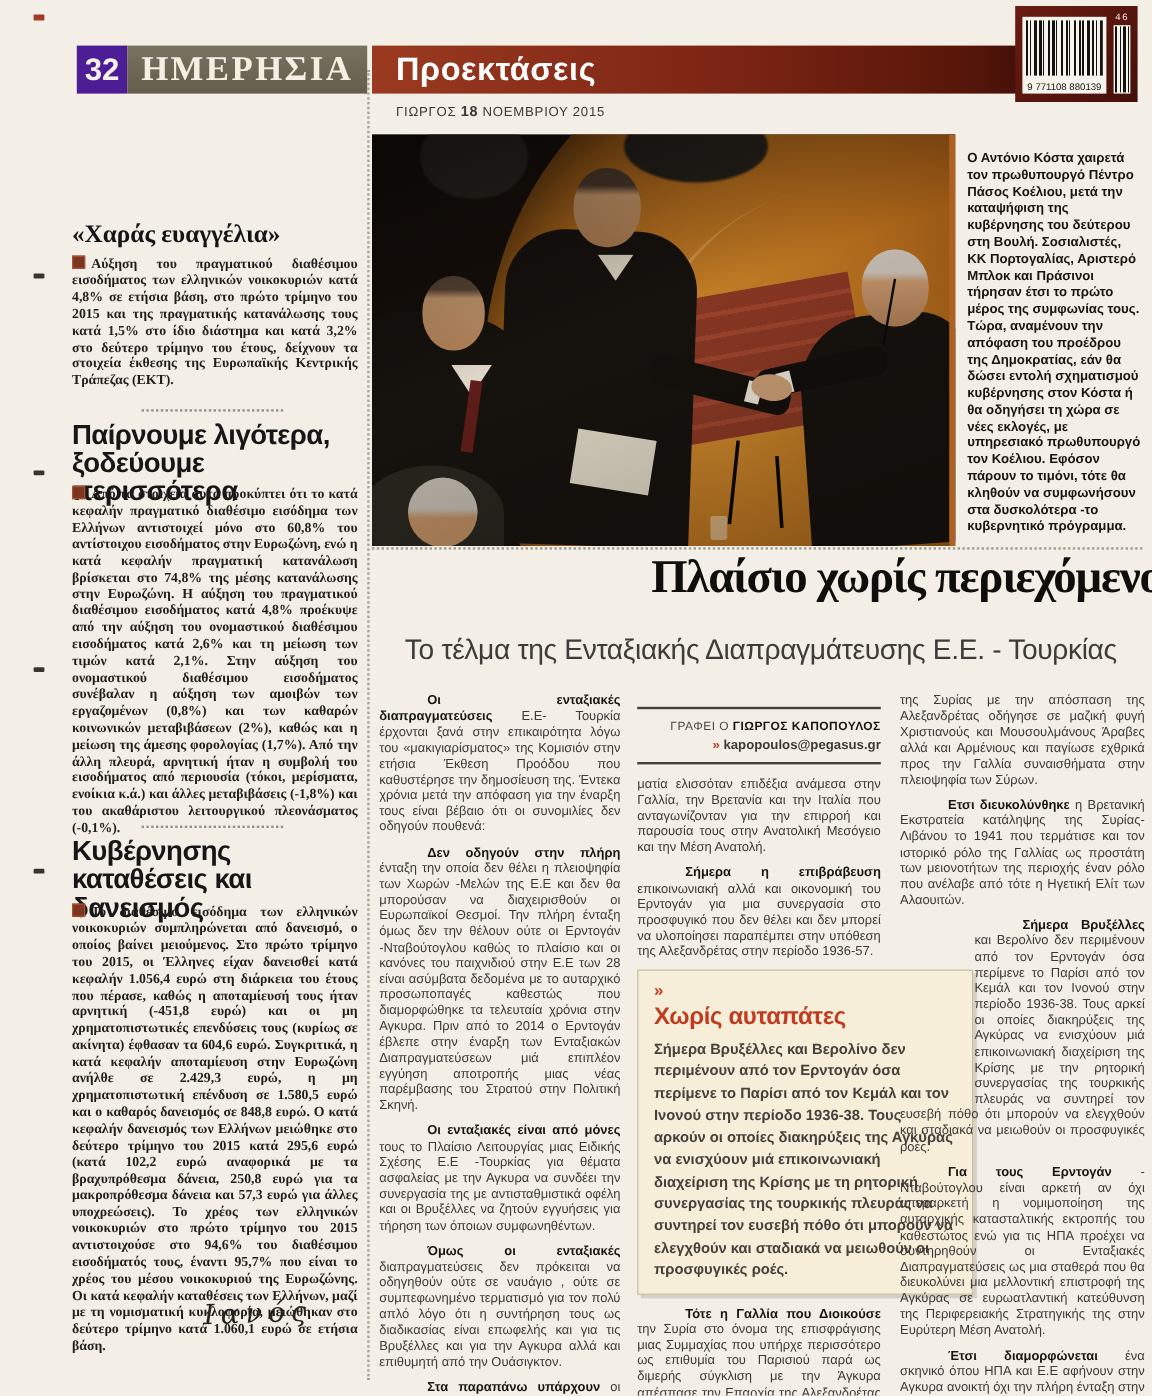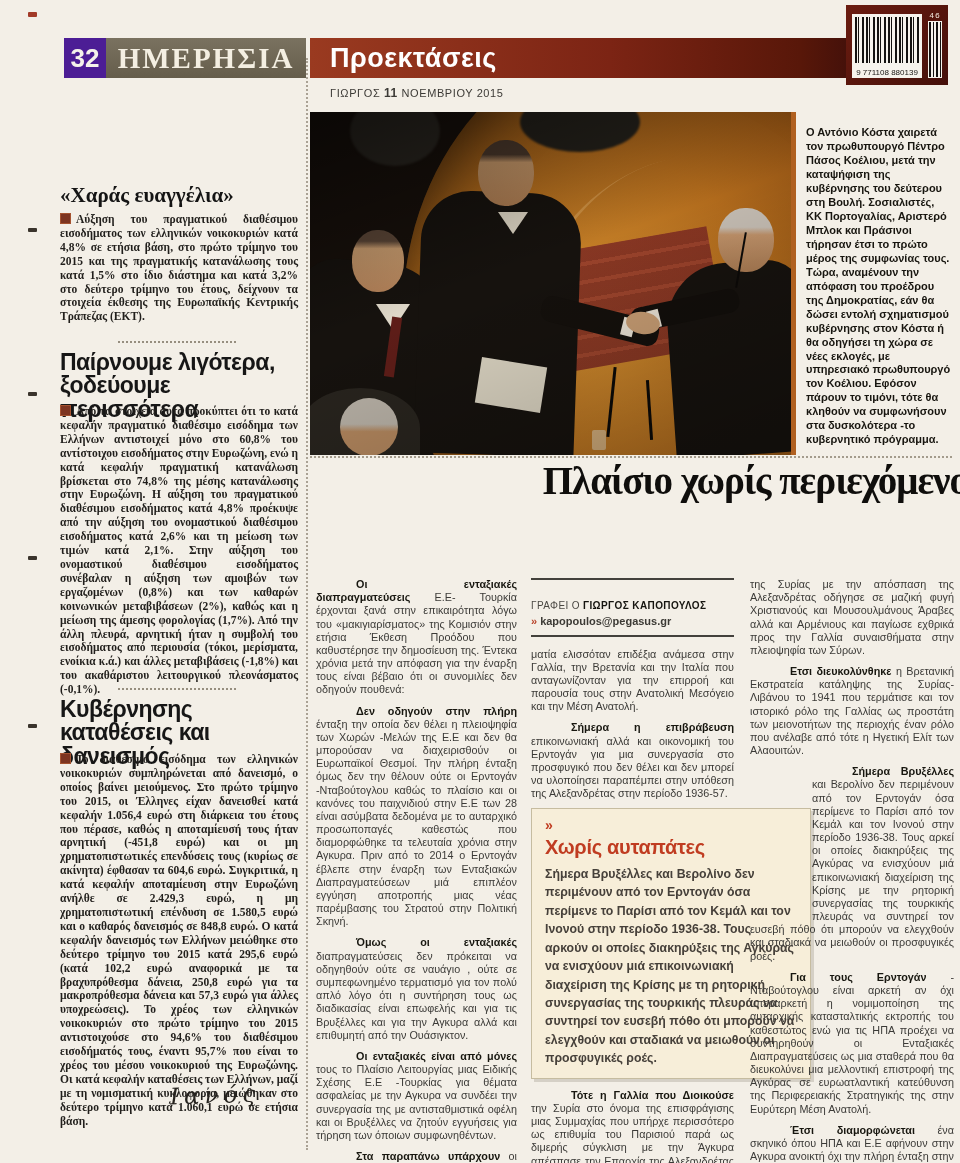--- a/index.html
+++ b/index.html
@@ -114,22 +114,22 @@
 
   
   .col{top:578px;font-size:10.8px;line-height:1.22;color:#3b3a37;}
   .col p{margin:0 0 8px;text-indent:40px;text-align:justify;}
   .col p.noind{text-indent:0;}
   .lead{font-weight:bold;color:#17160f;}
   .col1{left:316px;width:201px;}
   .col2{left:531px;width:203px;}
   .col3{left:750px;width:204px;}
 
-  .byline{border-top:2px solid #43413c;border-bottom:2px solid #43413c;padding:19px 0 6px;
-    text-align:left;margin-bottom:11px;}
+  .byline{border-top:2px solid #43413c;border-bottom:2px solid #43413c;padding:8px 0 6px;
+    text-align:right;margin-bottom:11px;margin-top:11px;}
   .byline .pre{font-size:10px;color:#4a4843;letter-spacing:.4px;}
   .byline .nm{font-size:10px;font-weight:bold;color:#15140f;letter-spacing:.4px;}
   .byline .mail{display:block;margin-top:3px;font-size:11px;font-weight:bold;color:#3c3a35;}
   .byline .mk{color:#b8432a;font-weight:bold;margin-right:3px;}
 
   .pullbox{position:relative;width:252px;margin:4px 0 10px;background:#f7eed9;
     border:1px solid #c6bca0;box-shadow:3px 3px 0 rgba(110,100,80,.22);padding:8px 13px 10px;}
   .pullbox .mk{color:#c03c21;font-weight:bold;font-size:14px;display:block;}
   .pullbox .bt{color:#c03c21;font-weight:bold;font-size:20px;margin:0 0 6px;letter-spacing:-.3px;}
   .pullbox .bb{font-size:12.3px;font-weight:bold;line-height:1.5;color:#46403a;text-align:left;text-indent:0;margin:0;}
@@ -151,21 +151,21 @@
       <span>32</span>
     </div>
   <div class="abs paper-bar">
       <span>ΗΜΕΡΗΣΙΑ</span>
     </div>
   <div class="abs section-bar">
       <span>Προεκτάσεις</span>
     </div>
   <div class="abs dateline">
     <span>ΓΙΩΡΓΟΣ</span>
-    <b>11</b>
+    <b>18</b>
     <span>ΝΟΕΜΒΡΙΟΥ 2015</span>
   </div>
 
   <div class="abs barcode-zone">
     <div class="barcode-main">
       <div class="barcode-bars"></div>
       <div class="barcode-num">9 771108 880139</div>
     </div>
     <div class="barcode-addon-num">46</div>
     <div class="barcode-addon">
@@ -222,26 +222,27 @@
     <div class="ph blob3"></div>
     <div class="ph head3"></div>
     <div class="ph dim"></div>
     <div class="ph photo-strip"></div>
   </div>
 
   <div class="abs caption">Ο Αντόνιο Κόστα χαιρετά τον πρωθυπουργό Πέντρο Πάσος Κοέλιου, μετά την καταψήφιση της κυβέρνησης του δεύτερου στη Βουλή. Σοσιαλιστές, ΚΚ Πορτογαλίας, Αριστερό Μπλοκ και Πράσινοι τήρησαν έτσι το πρώτο μέρος της συμφωνίας τους. Τώρα, αναμένουν την απόφαση του προέδρου της Δημοκρατίας, εάν θα δώσει εντολή σχηματισμού κυβέρνησης στον Κόστα ή θα οδηγήσει τη χώρα σε νέες εκλογές, με υπηρεσιακό πρωθυπουργό τον Κοέλιου. Εφόσον πάρουν το τιμόνι, τότε θα κληθούν να συμφωνήσουν στα δυσκολότερα -το κυβερνητικό πρόγραμμα.</div>
   <div class="abs photo-underline"></div>
 
   <div class="abs headline">Πλαίσιο χωρίς περιεχόμενο</div>
+  <div class="abs subhead">Το τέλμα της Ενταξιακής Διαπραγμάτευσης Ε.Ε. - Τουρκίας</div>
 
   <div class="abs col col1">
     <p><span class="lead">Οι ενταξιακές διαπραγματεύσεις</span> <span>Ε.Ε- Τουρκία έρχονται ξανά στην επικαιρότητα λόγω του «μακιγιαρίσματος» της Κομισιόν στην ετήσια Έκθεση Προόδου που καθυστέρησε την δημοσίευση της. Έντεκα χρόνια μετά την απόφαση για την έναρξη τους είναι βέβαιο ότι οι συνομιλίες δεν οδηγούν πουθενά:</span></p>
     <p><span class="lead">Δεν οδηγούν στην πλήρη</span> <span>ένταξη την οποία δεν θέλει η πλειοψηφία των Χωρών -Μελών της Ε.Ε και δεν θα μπορούσαν να διαχειρισθούν οι Ευρωπαϊκοί Θεσμοί. Την πλήρη ένταξη όμως δεν την θέλουν ούτε οι Ερντογάν -Νταβούτογλου καθώς το πλαίσιο και οι κανόνες του παιχνιδιού στην Ε.Ε των 28 είναι ασύμβατα δεδομένα με το αυταρχικό προσωποπαγές καθεστώς που διαμορφώθηκε τα τελευταία χρόνια στην Αγκυρα. Πριν από το 2014 ο Ερντογάν έβλεπε στην έναρξη των Ενταξιακών Διαπραγματεύσεων μιά επιπλέον εγγύηση αποτροπής μιας νέας παρέμβασης του Στρατού στην Πολιτική Σκηνή.</span></p>
+    <p><span class="lead">Οι ενταξιακές είναι από μόνες</span> <span>τους το Πλαίσιο Λειτουργίας μιας Ειδικής Σχέσης Ε.Ε -Τουρκίας για θέματα ασφαλείας με την Αγκυρα να συνδέει την συνεργασία της με αντισταθμιστικά οφέλη και οι Βρυξέλλες να ζητούν εγγυήσεις για τήρηση των όποιων συμφωνηθέντων.</span></p>
     <p><span class="lead">Όμως οι ενταξιακές</span> <span>διαπραγματεύσεις δεν πρόκειται να οδηγηθούν ούτε σε ναυάγιο , ούτε σε συμπεφωνημένο τερματισμό για τον πολύ απλό λόγο ότι η συντήρηση τους ως διαδικασίας είναι επωφελής και για τις Βρυξέλλες και για την Αγκυρα αλλά και επιθυμητή από την Ουάσιγκτον.</span></p>
-    <p><span class="lead">Οι ενταξιακές είναι από μόνες</span> <span>τους το Πλαίσιο Λειτουργίας μιας Ειδικής Σχέσης Ε.Ε -Τουρκίας για θέματα ασφαλείας με την Αγκυρα να συνδέει την συνεργασία της με αντισταθμιστικά οφέλη και οι Βρυξέλλες να ζητούν εγγυήσεις για τήρηση των όποιων συμφωνηθέντων.</span></p>
     <p><span class="lead">Στα παραπάνω υπάρχουν</span> <span>οι σταθερές της διαπραγμάτευσης της Αγκύρας με τις Ευρωπαϊκές Δυνάμεις όπως αυτές διαμορφώθηκαν στην δεκαετία του 1930 όταν η Τουρκική Διπλω-</span></p>
   </div>
 
   <div class="abs col col2">
     <div class="byline">
       <span class="pre">ΓΡΑΦΕΙ Ο</span>
       <span class="nm">ΓΙΩΡΓΟΣ ΚΑΠΟΠΟΥΛΟΣ</span>
       <span class="mail"><span class="mk">»</span><span>kapopoulos@pegasus.gr</span></span>
     </div>
     <p class="noind"><span>ματία ελισσόταν επιδέξια ανάμεσα στην Γαλλία, την Βρετανία και την Ιταλία που ανταγωνίζονταν για την επιρροή και παρουσία τους στην Ανατολική Μεσόγειο και την Μέση Ανατολή.</span></p>

